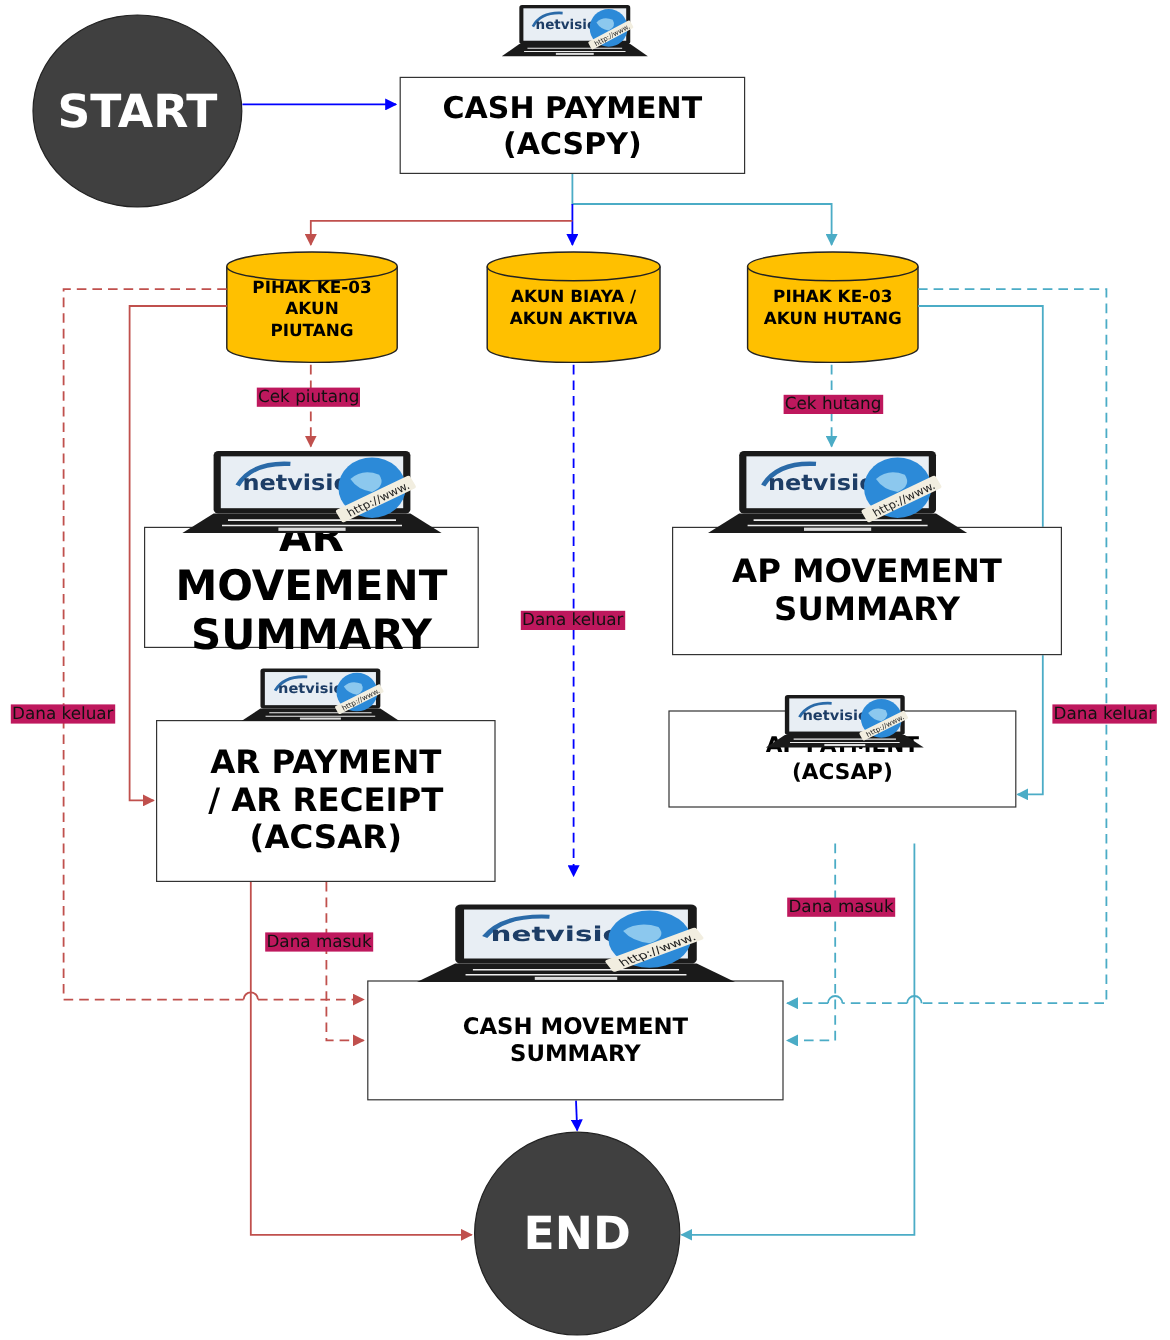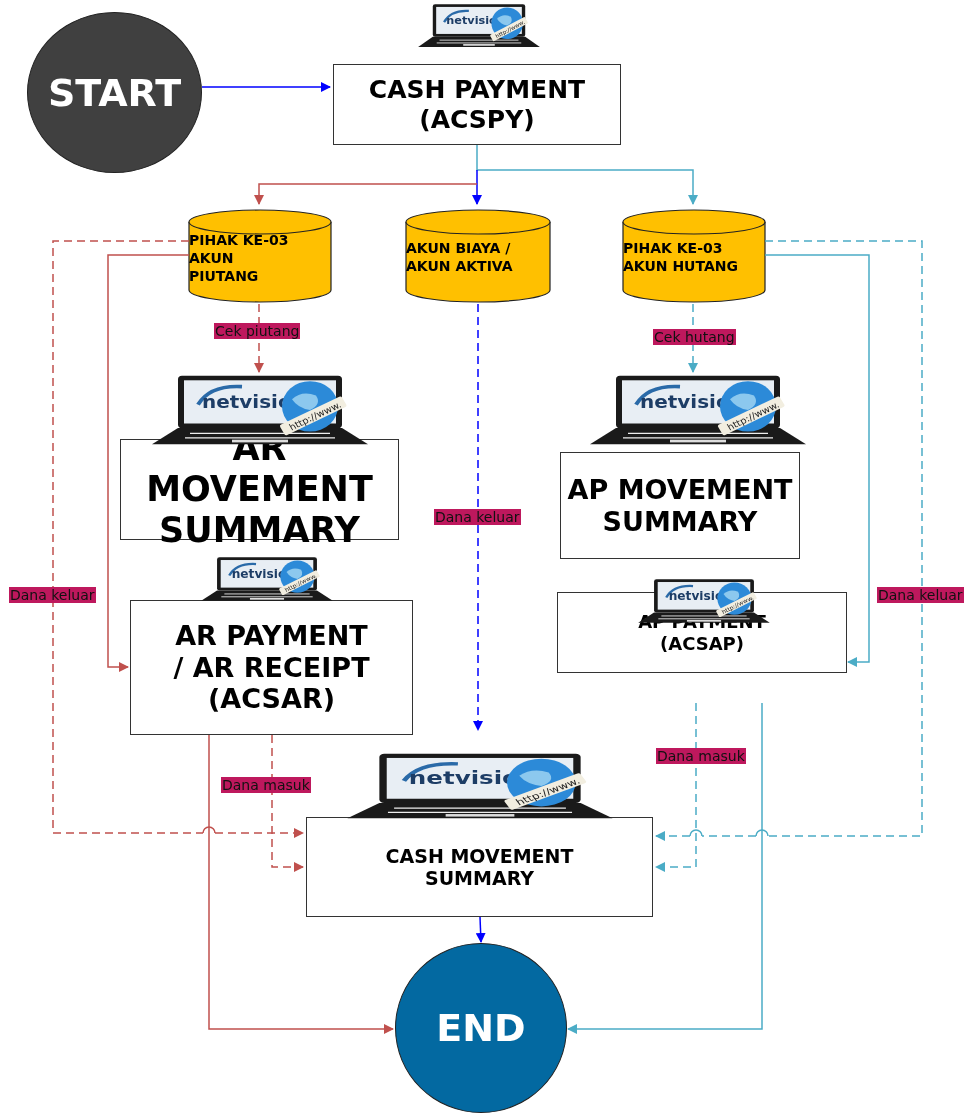--- a/index.html
+++ b/index.html
@@ -1,20 +1,20 @@
 <!DOCTYPE html>
 <html><head>
 <meta charset="utf-8">
 <style>
   html, body { margin:0; padding:0; background:#ffffff; }
   #stage { position:relative; width:975px; height:1117px; overflow:hidden; background:#fff; font-family:"DejaVu Sans", sans-serif; }
   svg#flow { position:absolute; left:0; top:0; }
   .box { position:absolute; background:#fff; border:1.3px solid #333; box-sizing:border-box; display:flex; align-items:center; justify-content:center; text-align:center; font-family:"DejaVu Sans", sans-serif; font-weight:bold; color:#000; line-height:1.18; white-space:pre-line; }
   .circle { position:absolute; border-radius:50%; border:1.3px solid #222; box-sizing:border-box; display:flex; align-items:center; justify-content:center; color:#fff; font-family:"DejaVu Sans", sans-serif; font-weight:bold; font-size:38px; }
-  .dbtext { position:absolute; font-family:"DejaVu Sans", sans-serif; font-weight:bold; font-size:14px; color:#000; line-height:1.3; white-space:pre-line; }
+  .dbtext { position:absolute; text-align:center; font-family:"DejaVu Sans", sans-serif; font-weight:bold; font-size:14px; color:#000; line-height:1.3; white-space:pre-line; }
   .lbl { position:absolute; font-family:"DejaVu Sans", sans-serif; font-size:14px; color:#111; background:#be185d; padding:0 1px; white-space:nowrap; }
   .laptop { position:absolute; }
 </style>
 </head>
 <body>
 
 <div id="stage">
 
   <svg id="flow" width="975" height="1117">
     <defs>
@@ -69,27 +69,27 @@
     <path d="M702,836 A6,6 0 0 0 690,836" stroke="#4bacc6" stroke-width="1.5" fill="none"></path>
 
     <path d="M696,703 L696,867 L656,867" stroke="#4bacc6" stroke-width="1.5" stroke-dasharray="8,5" fill="none" marker-end="url(#aC)"></path>
 
     <path d="M762,703 L762,1029 L568,1029" stroke="#4bacc6" stroke-width="1.5" fill="none" marker-end="url(#aC)"></path>
 
     <path d="M480,917 L481,942" stroke="#0000ff" stroke-width="1.5" fill="none" marker-end="url(#aB)"></path>
   </svg>
 
   <div class="circle" style="left:27px;top:12px;width:175px;height:161px;background:#404040;">START</div>
-  <div class="circle" style="left:395px;top:943px;width:172px;height:170px;background:#0369a1;">END</div>
+  <div class="circle" style="left:395px;top:943px;width:172px;height:170px;background:#404040;">END</div>
 
   <div class="box" style="left:333px;top:64px;width:288px;height:81px;font-size:25px;">CASH PAYMENT
 (ACSPY)</div>
   <div class="box" style="left:120px;top:439px;width:279px;height:101px;font-size:35px;">AR MOVEMENT
 SUMMARY</div>
-  <div class="box" style="left:560px;top:452px;width:240px;height:107px;font-size:27px;">AP MOVEMENT
+  <div class="box" style="left:560px;top:439px;width:325px;height:107px;font-size:27px;">AP MOVEMENT
 SUMMARY</div>
   <div class="box" style="left:130px;top:600px;width:283px;height:135px;font-size:27px;">AR PAYMENT
 / AR RECEIPT
 (ACSAR)</div>
   <div class="box" style="left:557px;top:592px;width:290px;height:81px;font-size:18px;">AP PAYMENT
 (ACSAP)</div>
   <div class="box" style="left:306px;top:817px;width:347px;height:100px;font-size:19px;">CASH MOVEMENT
 SUMMARY</div>
 
   <div class="dbtext" style="left:189px;top:231px;width:142px;">PIHAK KE-03

